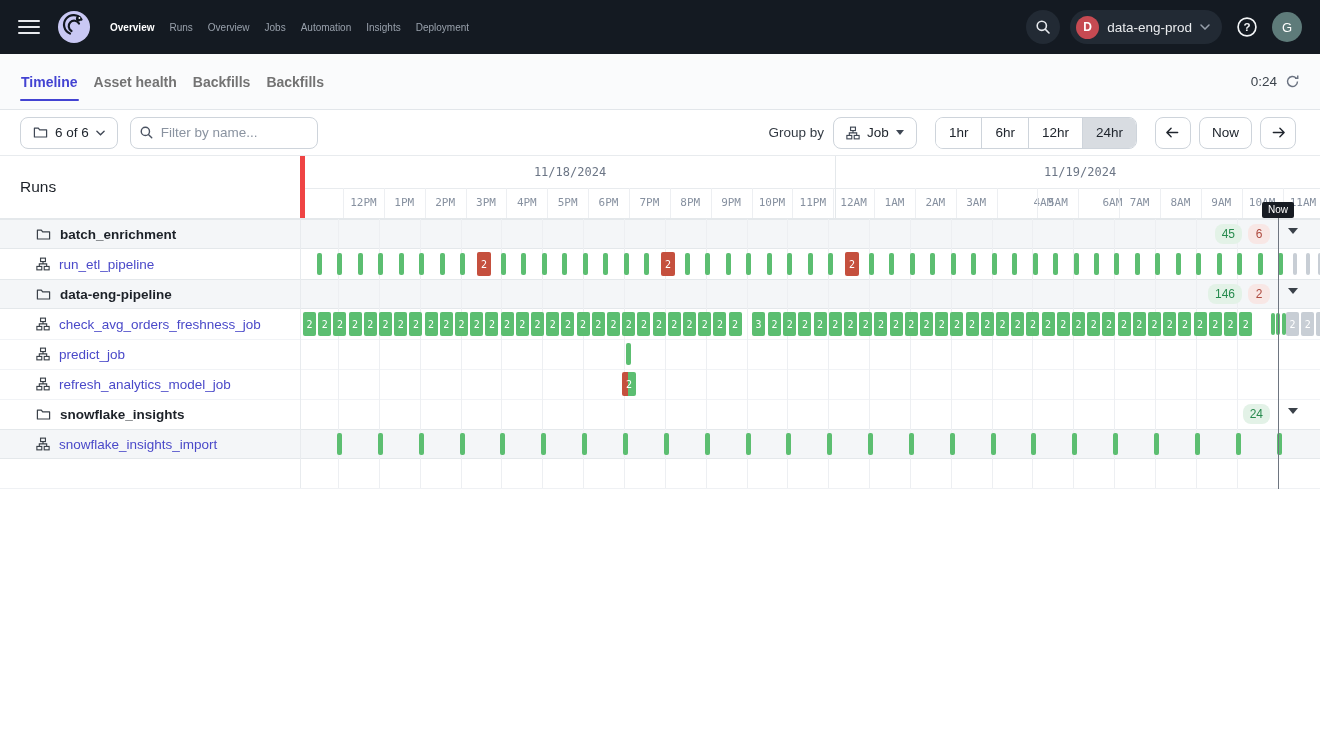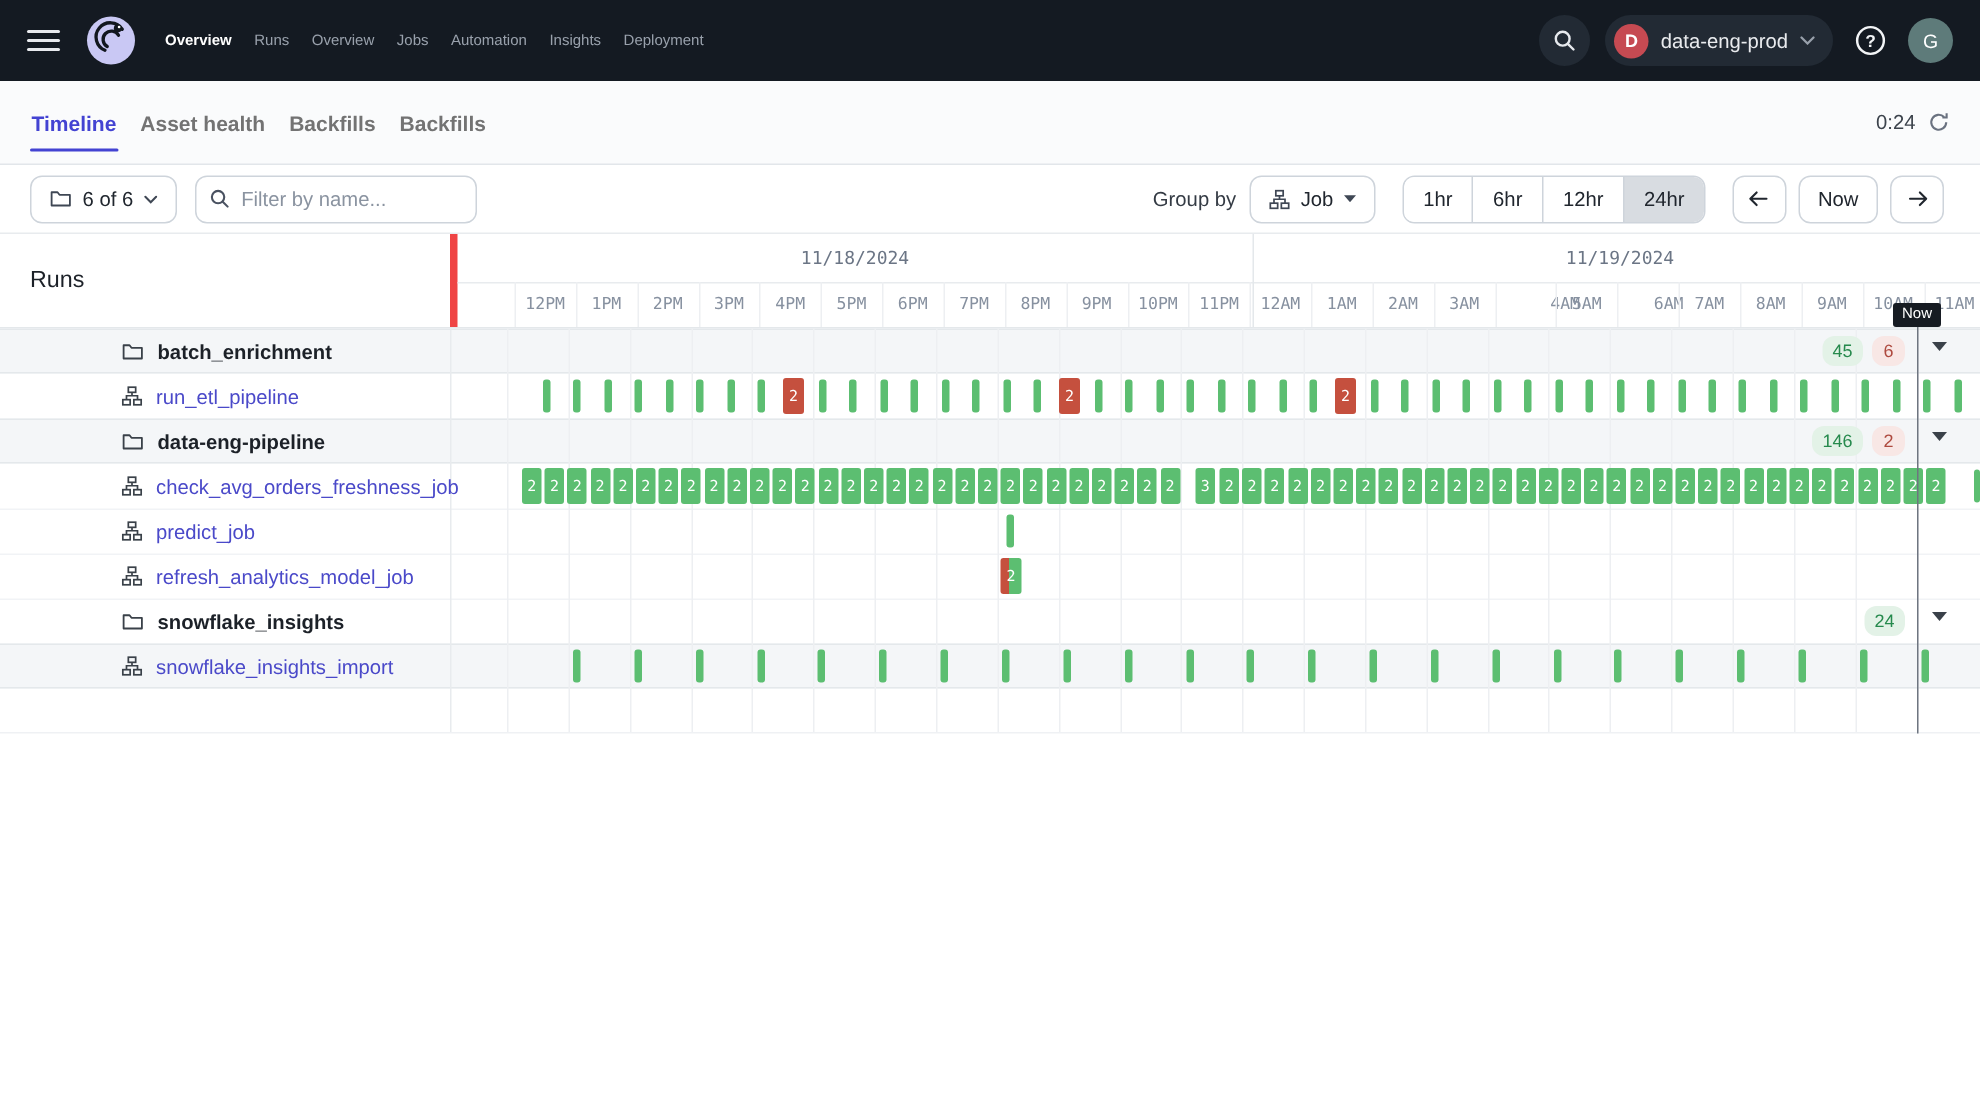--- a/index.html
+++ b/index.html
@@ -60,21 +60,21 @@
   .scale-line { position:absolute; top:32px; bottom:0; width:1px; background:#EDEFF2; }
   .scale-date-div { position:absolute; top:0; bottom:0; width:1px; background:#E4E8EB; }
 
   .tl-body { position:relative; height:270px; border-bottom:1px solid #EFF1F4; }
   .bg-layer, .grid-layer { position:absolute; inset:0; pointer-events:none; }
   .stripe { position:absolute; left:0; right:0; height:30px; background:#F4F6F8; border-top:1px solid #E4E8EB; border-bottom:1px solid #E4E8EB; }
   .hline { position:absolute; left:0; right:0; height:1px; background:#F1F3F6; }
   .vline { position:absolute; top:0; bottom:0; width:1px; background:#EDEFF2; }
   .vline.col-div { background:#E8EBEE; }
   .tl-row { position:relative; height:30px; display:flex; z-index:1; }
-  .row-left { width:300px; display:flex; align-items:center; gap:9px; padding-left:36px;margin-left:45px; }
+  .row-left { width:300px; display:flex; align-items:center; gap:9px; padding-left:36px; }
   .row-left .ric { display:flex; color:#3A4149; flex:0 0 auto; }
   .group-name { font-size:13.5px; font-weight:700; color:#1C2128; }
   .job-name { font-size:13.5px; color:#4A49C9; cursor:pointer; text-decoration:none; }
   .job-name.plain { color:#1F252D; cursor:default; }
   .row-track { position:relative; flex:1; overflow:hidden; }
   .bar { position:absolute; border-radius:2px; cursor:pointer; display:flex; align-items:center; justify-content:center;
          font-family:"DejaVu Sans Mono", monospace; font-size:10px; color:#fff; }
   .badges { position:absolute; right:50px; top:5px; display:flex; gap:6px; }
   .badge { height:20px; min-width:22px; padding:0 7px; border-radius:8px; font-size:12px; display:flex; align-items:center; justify-content:center; }
   .badge.success { background:#E3F2E7; color:#268A4D; }

